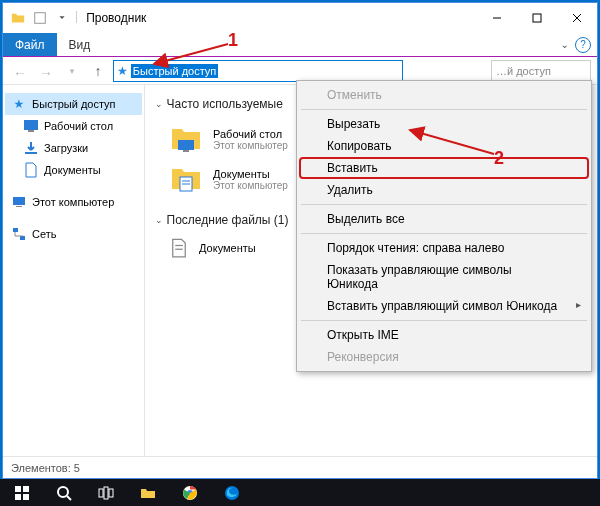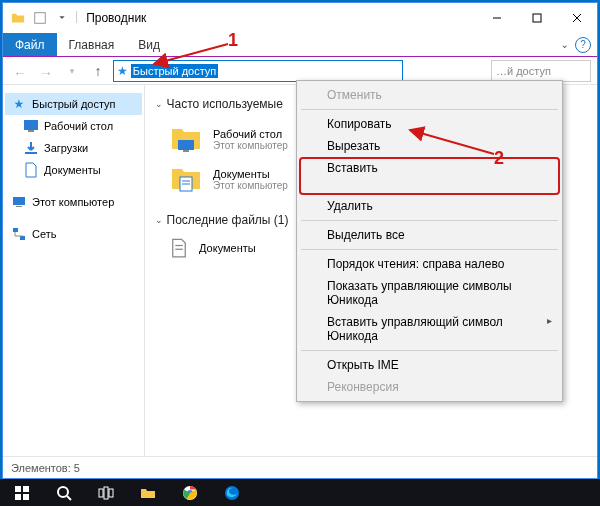--- a/index.html
+++ b/index.html
@@ -35,25 +35,25 @@
 .content { flex: 1; padding: 8px 10px; font-size: 12px; }
 .group-header { display: flex; align-items: center; gap: 4px; font-size: 12px; color: #222; margin: 4px 0 8px; }
 .group-header .caret { font-size: 9px; color: #555; }
 .item-row { display: flex; align-items: center; gap: 10px; padding: 3px 0; }
 .bigicon { width: 34px; height: 34px; display: flex; align-items: center; justify-content: center; }
 .bigicon svg { width: 32px; height: 32px; }
 .item-info { display: flex; flex-direction: column; }
 .item-name { font-size: 11px; color: #000; }
 .item-sub { font-size: 10px; color: #888; }
 .statusbar { position: absolute; bottom: 0; left: 0; right: 0; height: 22px; border-top: 1px solid #e5e5e5; display: flex; align-items: center; padding: 0 8px; font-size: 11px; color: #555; background: #fff; }
-.contextmenu { position: absolute; left: 296px; top: 80px; width: 267px; background: #f2f2f2; border: 1px solid #b3b3b3; box-shadow: 2px 2px 6px rgba(0,0,0,.3); padding: 3px 2px; font-size: 12px; }
+.contextmenu { position: absolute; left: 296px; top: 80px; width: 296px; background: #f2f2f2; border: 1px solid #b3b3b3; box-shadow: 2px 2px 6px rgba(0,0,0,.3); padding: 3px 2px; font-size: 12px; }
 .ctx-item { padding: 4px 24px 4px 28px; color: #000; position: relative; }
 .ctx-item.disabled { color: #a0a0a0; }
 .ctx-sep { height: 1px; background: #d0d0d0; margin: 3px 2px; }
-.ctx-item.highlight { border: 2px solid #d01818; border-radius: 4px; padding: 2px 22px 18px 26px; }
+.ctx-item.highlight { border: 2px solid #d01818; border-radius: 4px; padding: 2px 22px 2px 26px; }
 .ctx-item.submenu::after { content: "▸"; position: absolute; right: 8px; top: 4px; font-size: 10px; color: #555; }
 .taskbar { position: absolute; left: 0; bottom: 0; width: 100%; height: 27px; background: #111318; display: flex; align-items: center; padding-left: 4px; gap: 6px; }
 .taskbtn { width: 36px; height: 27px; display: flex; align-items: center; justify-content: center; color: #fff; }
 .taskbtn svg { width: 16px; height: 16px; }
 .anno-1 { position: absolute; left: 228px; top: 30px; color: #d01818; font-size: 18px; font-weight: bold; }
 .anno-2 { position: absolute; left: 494px; top: 148px; color: #d01818; font-size: 18px; font-weight: bold; }
 .arrow1 { position: absolute; left: 148px; top: 40px; }
 .arrow2 { position: absolute; left: 404px; top: 124px; }
 </style>
 </head>
@@ -97,21 +97,20 @@
           <svg width="10" height="10">
             <line x1="1" y1="1" x2="9" y2="9" stroke="currentColor"></line>
             <line x1="9" y1="1" x2="1" y2="9" stroke="currentColor"></line>
           </svg>
         </div>
     </div>
   </div>
 
   <div class="ribbon-tabs">
     <div class="ribbon-tab file">Файл</div>
-    <div class="ribbon-tab">Главная</div>
     <div class="ribbon-tab">Вид</div>
     <div class="ribbon-help">
       <span class="chevron">⌄</span>
       <span class="help-icon">?</span>
     </div>
   </div>
 
   <div class="addrrow">
     <div class="nav-arrow">←</div>
     <div class="nav-arrow">→</div>
@@ -231,22 +230,22 @@
   </div>
 
   <div class="statusbar">
     <span>Элементов: 5</span>
   </div>
 </div>
 
 <div class="contextmenu">
   <div class="ctx-item disabled">Отменить</div>
   <div class="ctx-sep"></div>
+  <div class="ctx-item">Вырезать</div>
   <div class="ctx-item">Копировать</div>
-  <div class="ctx-item">Вырезать</div>
   <div class="ctx-item highlight">Вставить</div>
   <div class="ctx-item">Удалить</div>
   <div class="ctx-sep"></div>
   <div class="ctx-item">Выделить все</div>
   <div class="ctx-sep"></div>
   <div class="ctx-item">Порядок чтения: справа налево</div>
   <div class="ctx-item">Показать управляющие символы Юникода</div>
   <div class="ctx-item submenu">Вставить управляющий символ Юникода</div>
   <div class="ctx-sep"></div>
   <div class="ctx-item">Открыть IME</div>

